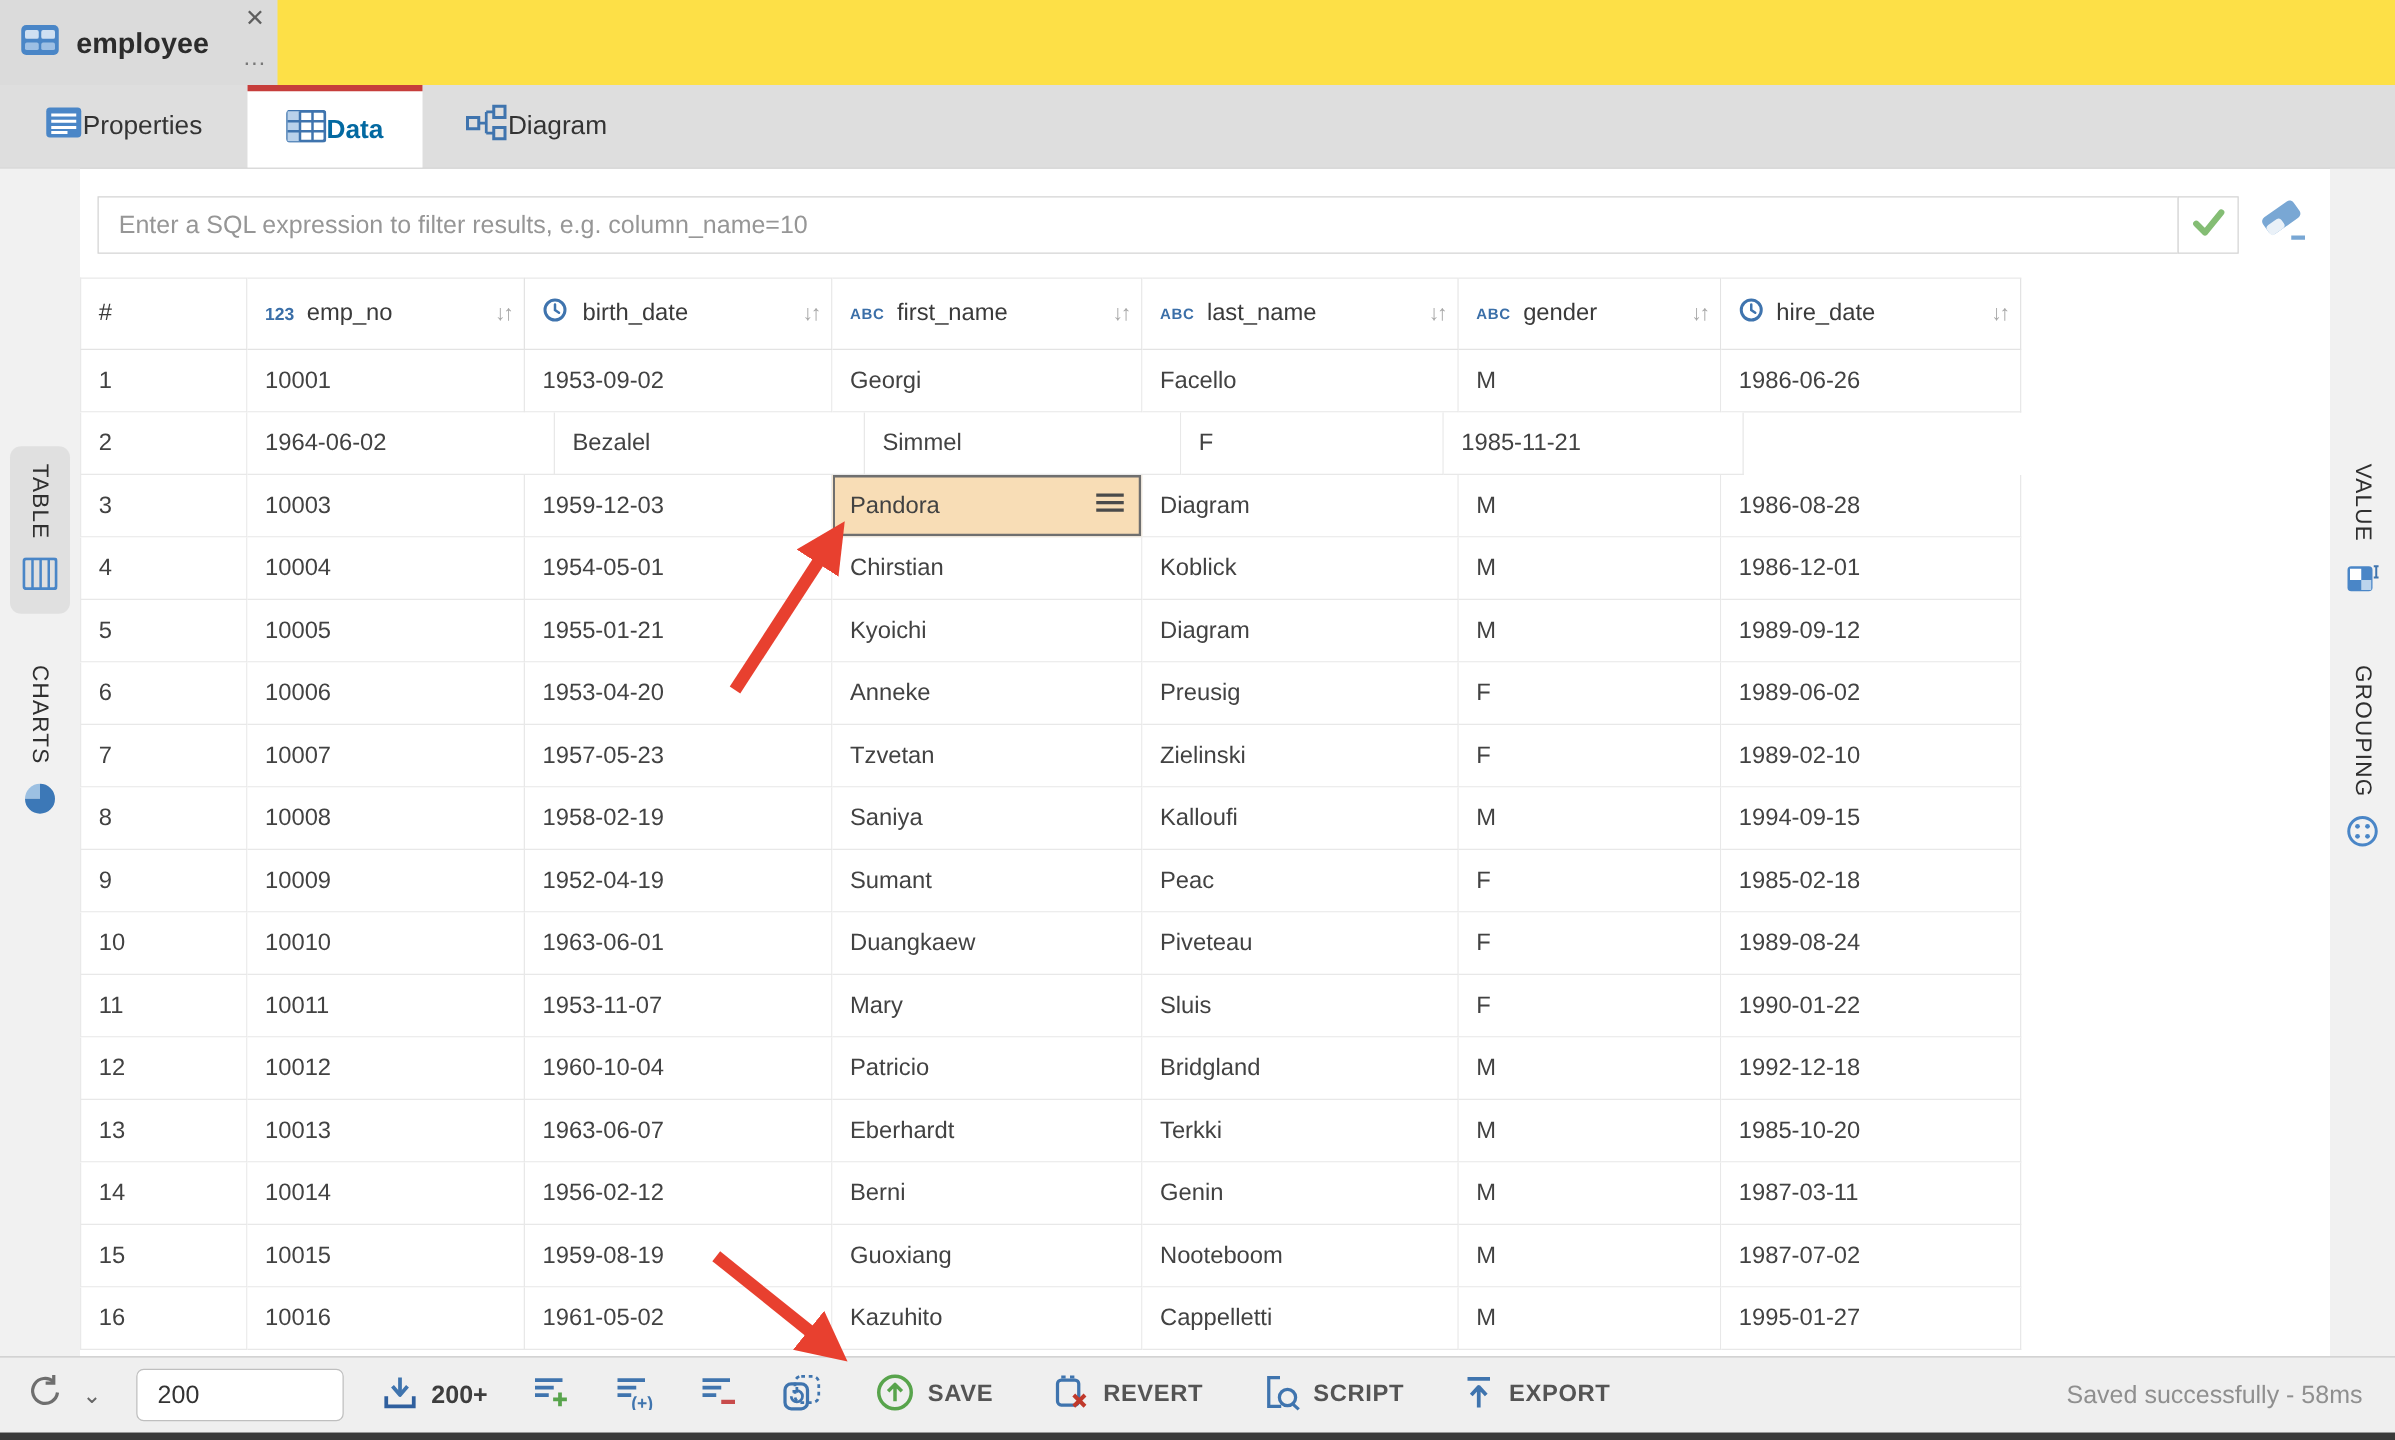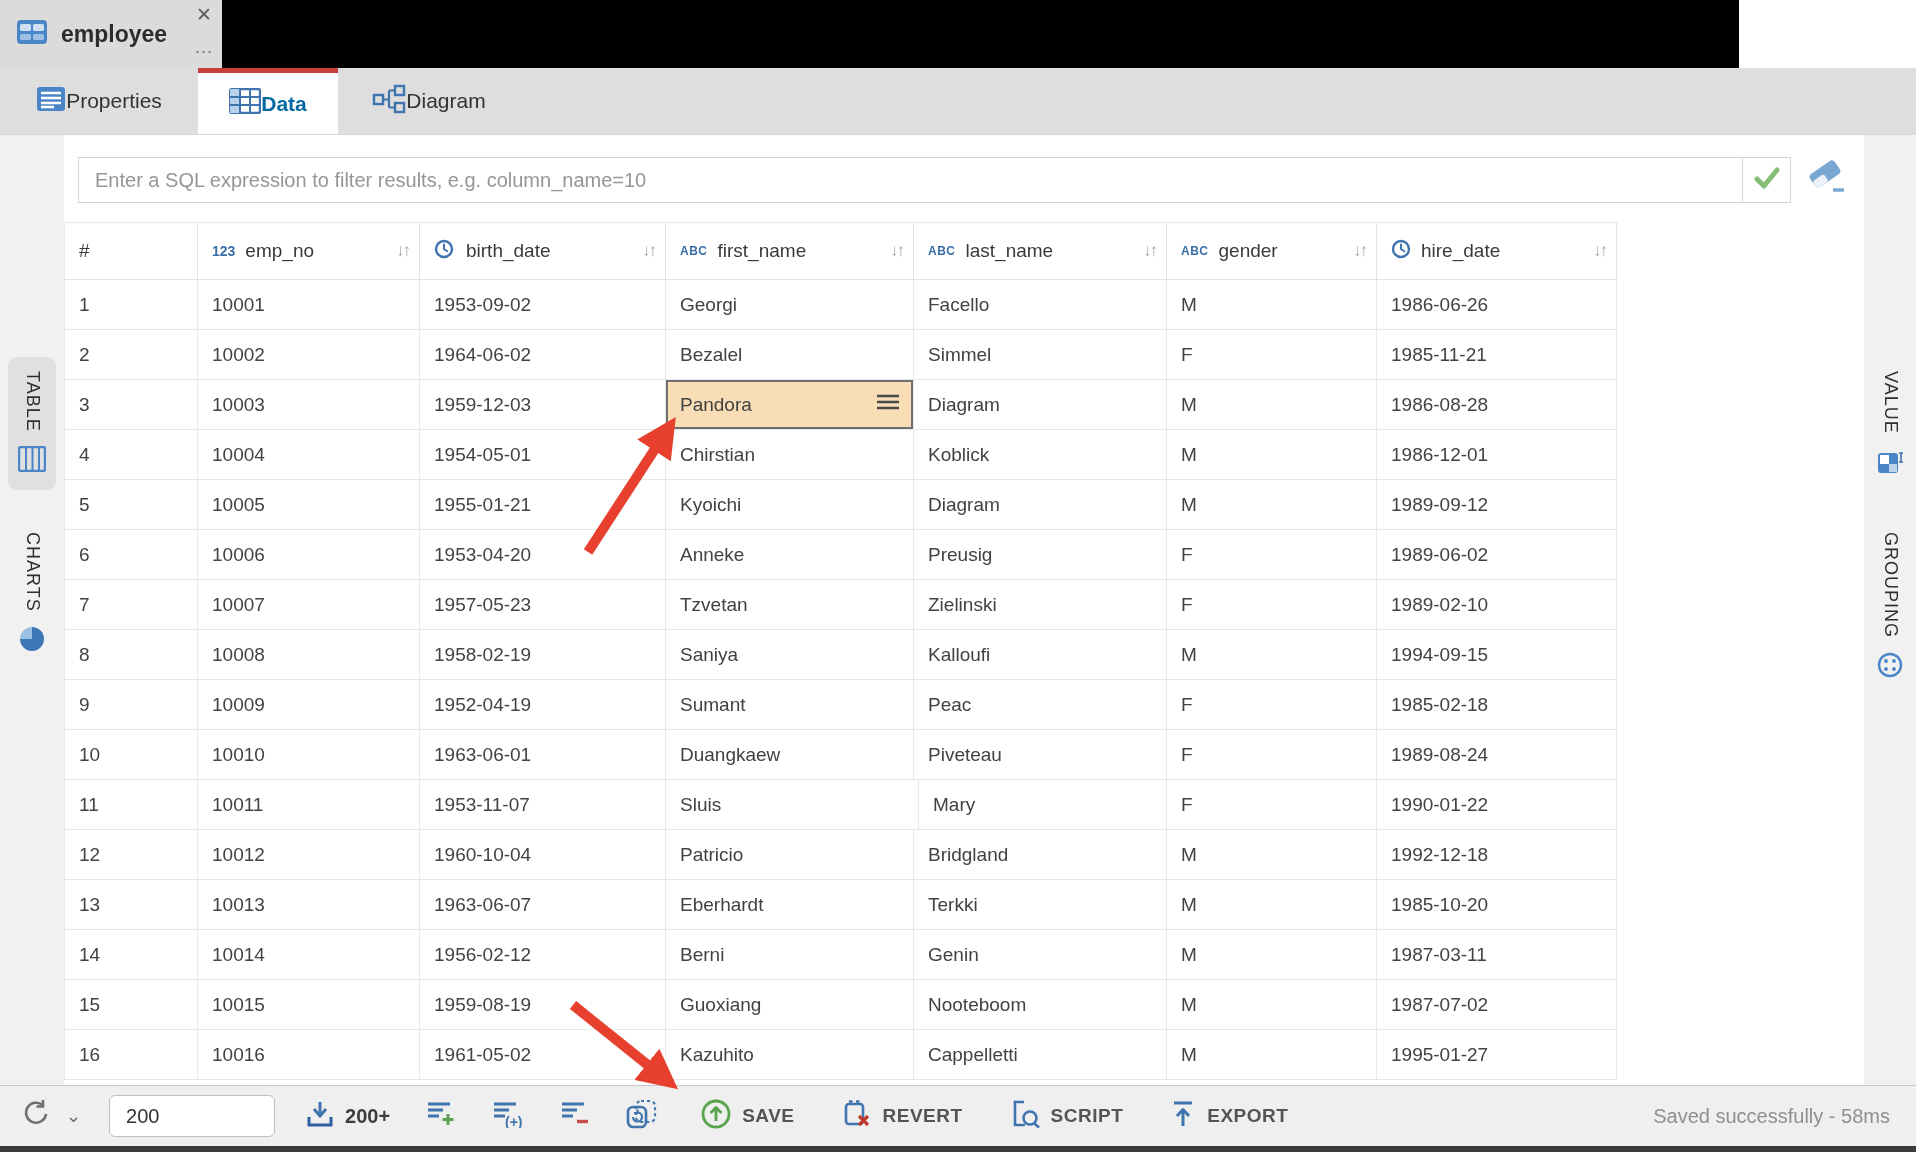--- a/index.html
+++ b/index.html
@@ -3,21 +3,21 @@
 <meta charset="utf-8">
 <style>
   html,body{margin:0;padding:0;}
   body{
     width:1916px;height:1152px;position:relative;overflow:hidden;
     font-family:"Liberation Sans",sans-serif;background:#ffffff;color:#3c3c3c;
   }
   .abs{position:absolute;}
 
   
-  .ts1{left:0;top:0;width:1739px;height:68px;background:#000000;}
+  .ts1{left:0;top:0;width:1916px;height:68px;background:#fde047;}
   .etab{left:0;top:0;width:222px;height:68px;background:#dbdbdb;display:flex;align-items:center;padding-left:16px;box-sizing:border-box;gap:13px;}
   .etab-label{font-size:23px;font-weight:700;color:#2c2c2c;}
   .etab-close{position:absolute;left:196px;top:3px;font-size:19px;color:#5f5f5f;cursor:pointer;}
   .etab-dots{position:absolute;left:194px;top:36px;font-size:19px;color:#787878;letter-spacing:1px;}
 
   
   .ts2{left:0;top:68px;width:1916px;height:67px;background:#dedede;display:flex;border-bottom:1px solid #d6d6d6;box-sizing:border-box;}
   .tab{display:flex;align-items:center;justify-content:center;gap:0;height:100%;font-size:21px;color:#333;box-sizing:border-box;cursor:pointer;}
   .tab-properties{width:198px;}
   .tab-data{width:140px;background:#ffffff;border-top:5px solid #c63d3b;font-weight:700;color:#0369a1;}
@@ -248,23 +248,20 @@
           <span>M</span>
         </div>
         <div class="cell" style="width: 240px;">
           <span>1986-06-26</span>
         </div>
       </div>
       <div class="grow">
         <div class="cell" style="width: 134px;">
           <span>2</span>
         </div>
-        <div class="cell" style="width: 222px;">
-          <span>10002</span>
-        </div>
         <div class="cell" style="width: 246px;">
           <span>1964-06-02</span>
         </div>
         <div class="cell" style="width: 248px;">
           <span>Bezalel</span>
         </div>
         <div class="cell" style="width: 253px;">
           <span>Simmel</span>
         </div>
         <div class="cell" style="width: 210px;">
@@ -464,25 +461,25 @@
       <div class="grow">
         <div class="cell" style="width: 134px;">
           <span>11</span>
         </div>
         <div class="cell" style="width: 222px;">
           <span>10011</span>
         </div>
         <div class="cell" style="width: 246px;">
           <span>1953-11-07</span>
         </div>
+        <div class="cell" style="width: 248px;">
+          <span>Mary</span>
+        </div>
         <div class="cell" style="width: 253px;">
           <span>Sluis</span>
-        </div>
-        <div class="cell" style="width: 248px;">
-          <span>Mary</span>
         </div>
         <div class="cell" style="width: 210px;">
           <span>F</span>
         </div>
         <div class="cell" style="width: 240px;">
           <span>1990-01-22</span>
         </div>
       </div>
       <div class="grow">
         <div class="cell" style="width: 134px;">

